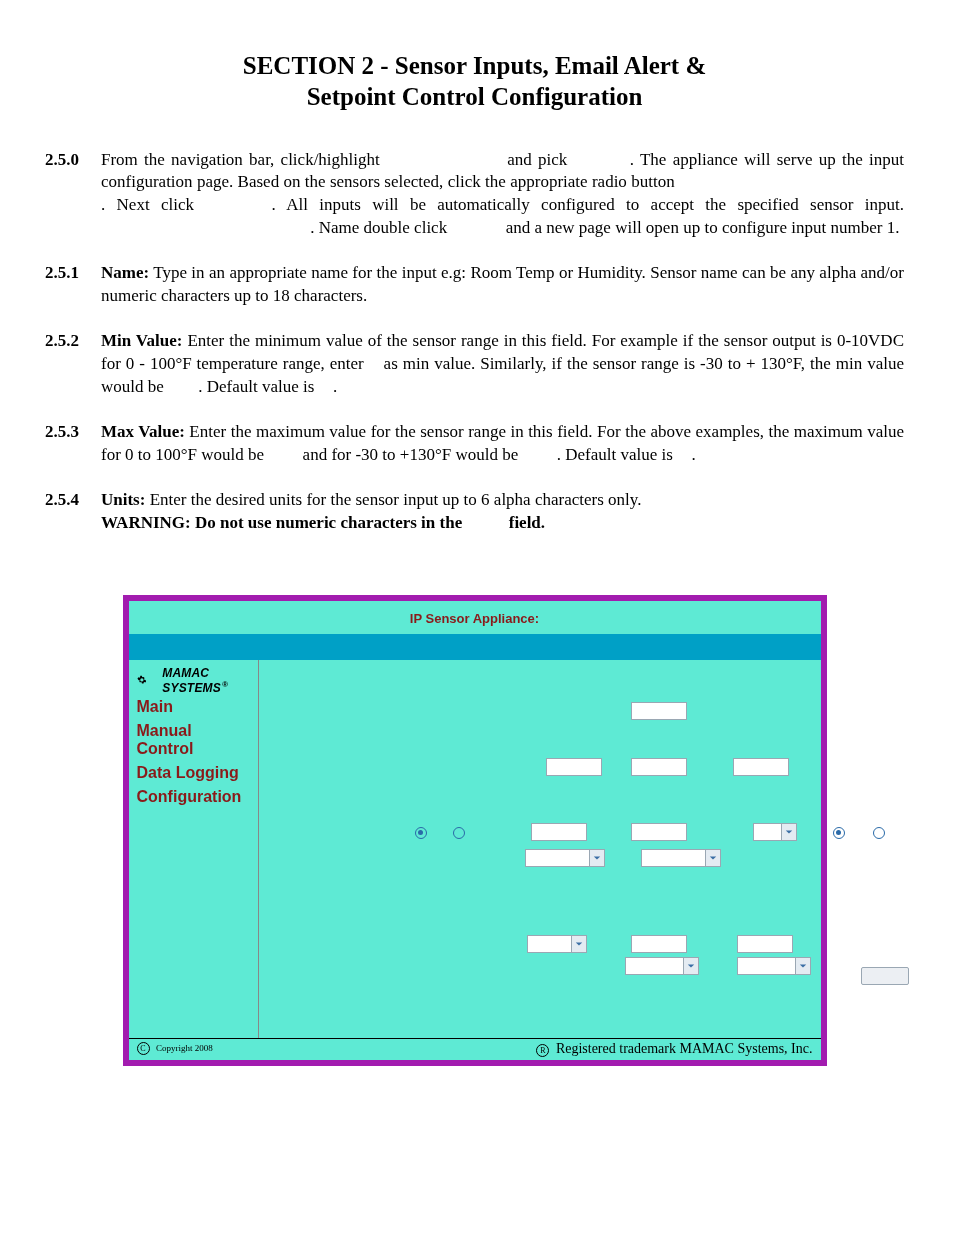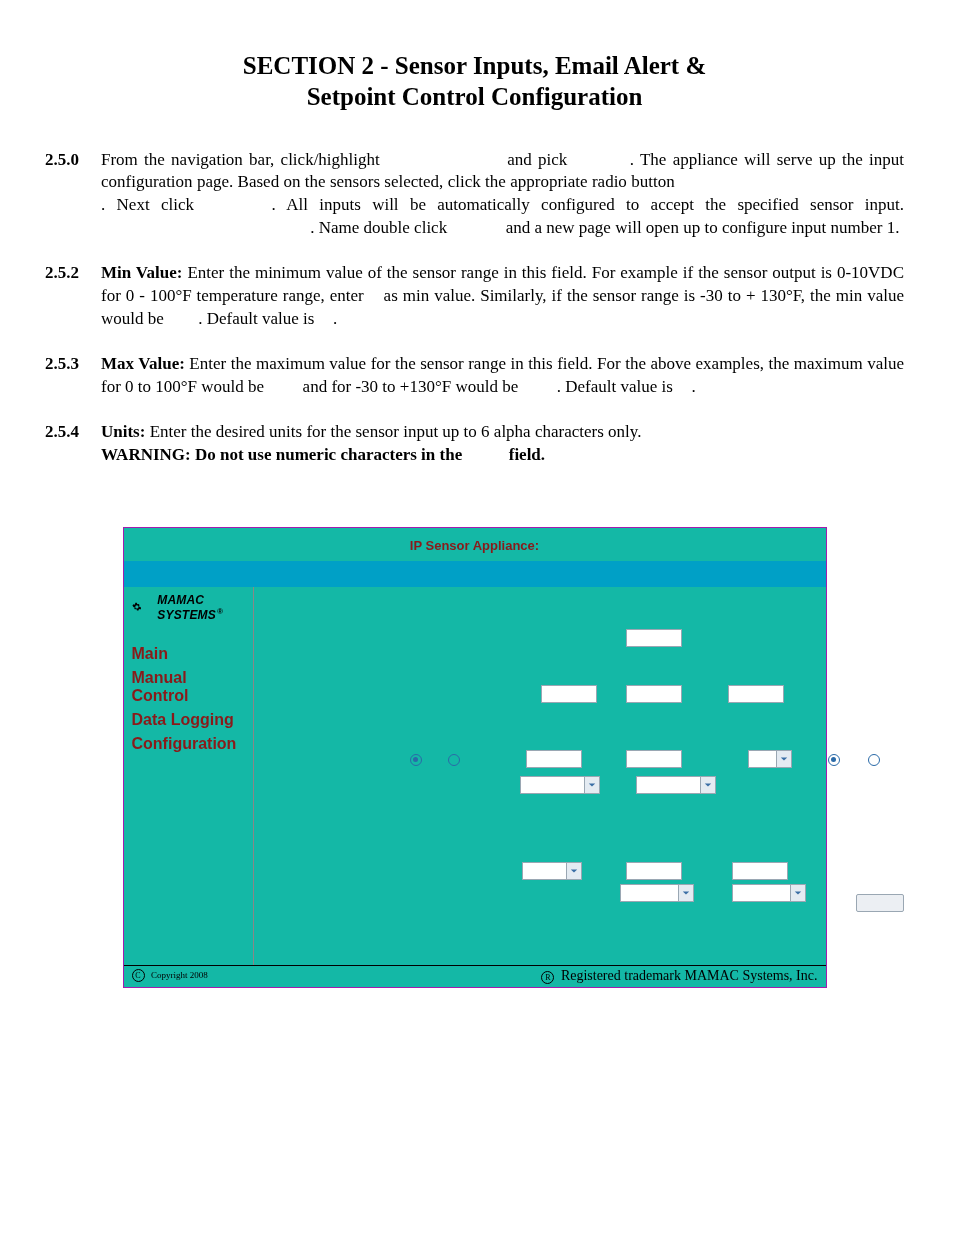--- a/index.html
+++ b/index.html
@@ -47,22 +47,22 @@
   .gap {
     display: inline-block;
   }
 
   
   .shot-wrap {
     margin: 60px auto 0 auto;
     width: 704px;
   }
   .shot {
-    border: 1px solid #a21caf;
-    background: #14b8a6;
+    border: 6px solid #a21caf;
+    background: #5eead4;
     font-family: Arial, Helvetica, sans-serif;
     font-size: 12px;
     color: #000;
   }
   .shot-header {
     padding: 10px 0 8px 0;
     text-align: center;
     font-weight: bold;
     color: #8a1a1a;
     font-size: 13px;
@@ -78,21 +78,21 @@
   .sidebar {
     width: 130px;
     border-right: 1px solid #888;
     padding: 6px 8px 8px 8px;
     box-sizing: border-box;
   }
   .brand {
     display: flex;
     align-items: center;
     gap: 16px;
-    margin-bottom: 20px;
+    margin-bottom: 0;
   }
   .brand-gear {
     width: 13px;
     height: 13px;
     display: inline-flex;
     align-items: center;
     justify-content: center;
   }
   .brand-text {
     font-style: italic;
@@ -222,20 +222,27 @@
         <span>. Next click </span>
         <span class="gap" style="width:55px"></span>
         <span>. All inputs will be automatically configured to accept the specified sensor input. </span>
         <span class="gap" style="width:205px"></span>
         <span>. Name double click </span>
         <span class="gap" style="width:50px"></span>
         <span> and a new page will open up to configure input number 1.</span>
       </div>
     </div>
 
+    <div class="item">
+      <div class="item-num">2.5.1</div>
+      <div class="item-body">
+        <span class="label">Name:</span>
+        <span> Type in an appropriate name for the input e.g: Room Temp or Humidity. Sensor name can be any alpha and/or numeric characters up to 18 characters.</span>
+      </div>
+    </div>
 
     <div class="item">
       <div class="item-num">2.5.2</div>
       <div class="item-body">
         <span class="label">Min Value:</span>
         <span> Enter the minimum value of the sensor range in this field. For example if the sensor output is 0-10VDC for 0 - 100°F temperature range, enter </span>
         <span class="gap" style="width:10px"></span>
         <span> as min value. Similarly, if the sensor range is -30 to + 130°F, the min value would be </span>
         <span class="gap" style="width:26px"></span>
         <span>. Default value is </span>

